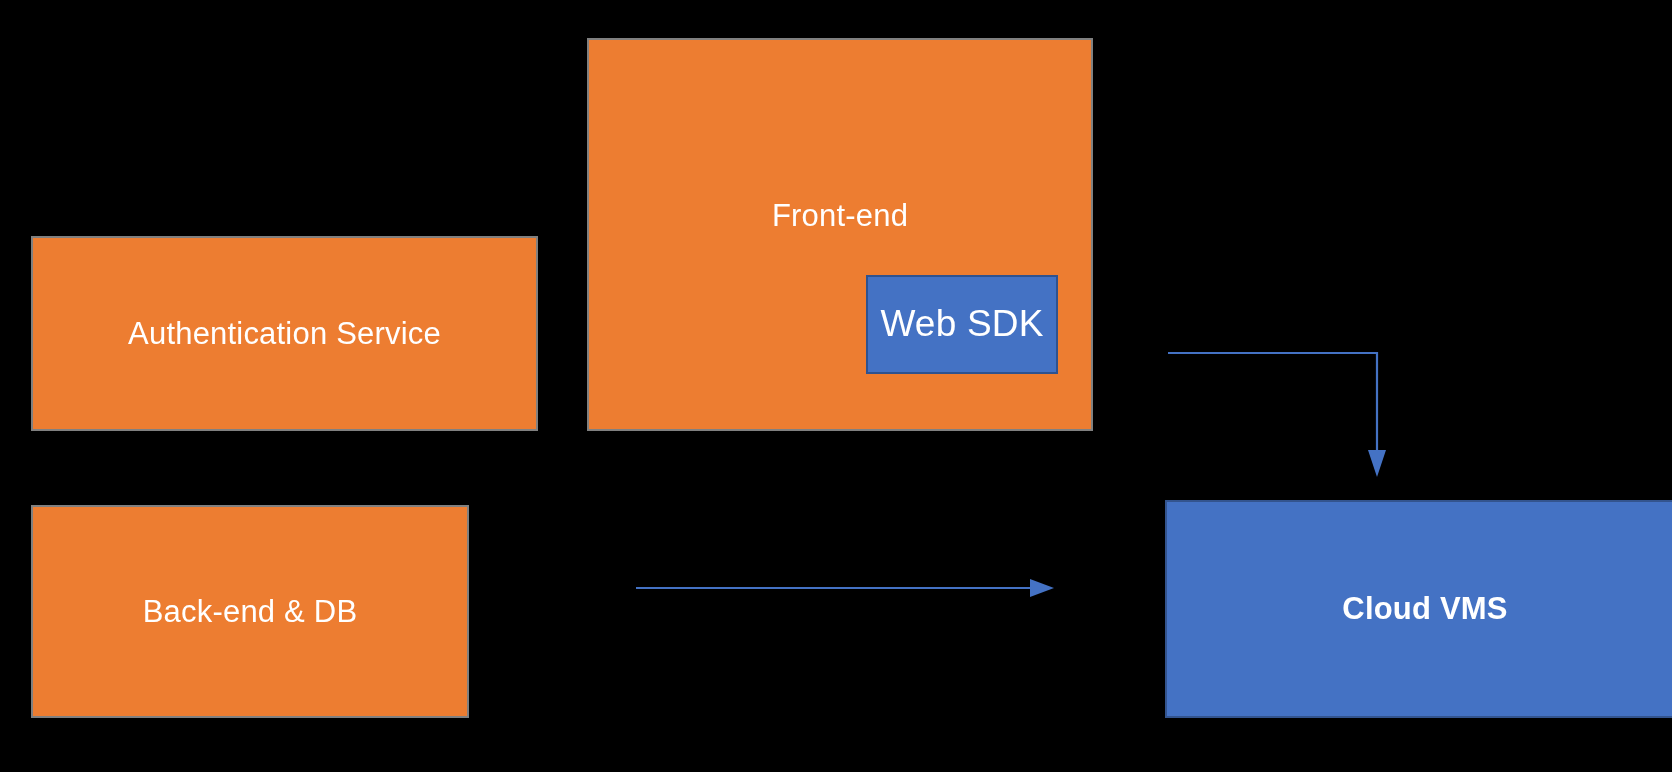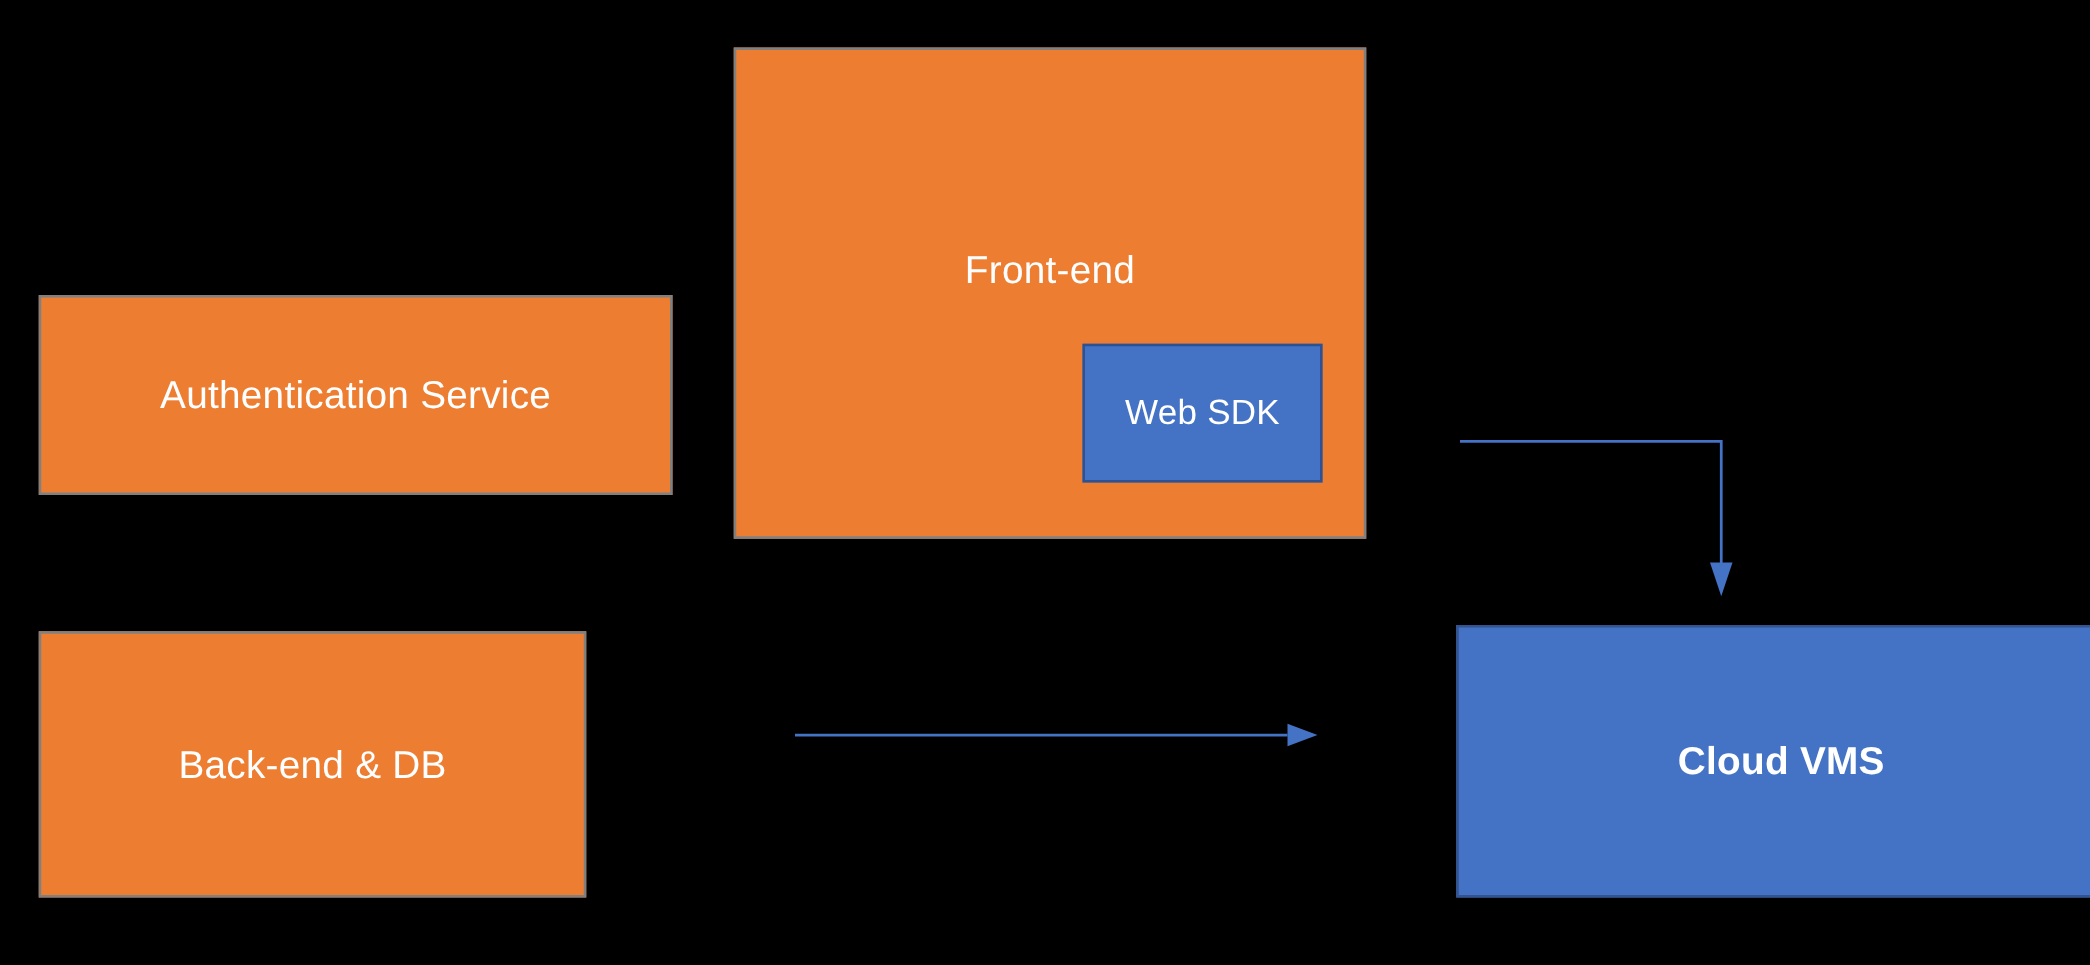--- a/index.html
+++ b/index.html
@@ -35,35 +35,35 @@
     border: 2px solid #2F528F;
   }
   .node-blue-plain {
     background: #4472C4;
     border: 2px solid #33548E;
   }
 
   
   #node-auth-service {
     left: 31px;  top: 236px;
-    width: 507px; height: 160px;
+    width: 507px; height: 195px;
     font-size: 31px;
   }
   #node-frontend {
     left: 587px; top: 38px;
     width: 506px; height: 393px;
     font-size: 31px;
     align-items: flex-start;
     justify-content: center;
     padding-top: 158px;
   }
   #node-web-sdk {
     left: 866px; top: 275px;
-    width: 192px; height: 111px;
-    font-size: 28px;
+    width: 192px; height: 99px;
+    font-size: 37px;
   }
   #node-backend-db {
     left: 31px; top: 505px;
     width: 438px; height: 213px;
     font-size: 31px;
   }
   #node-cloud-vms {
     left: 1165px; top: 500px;
     width: 520px; height: 218px;
     font-size: 31px;

